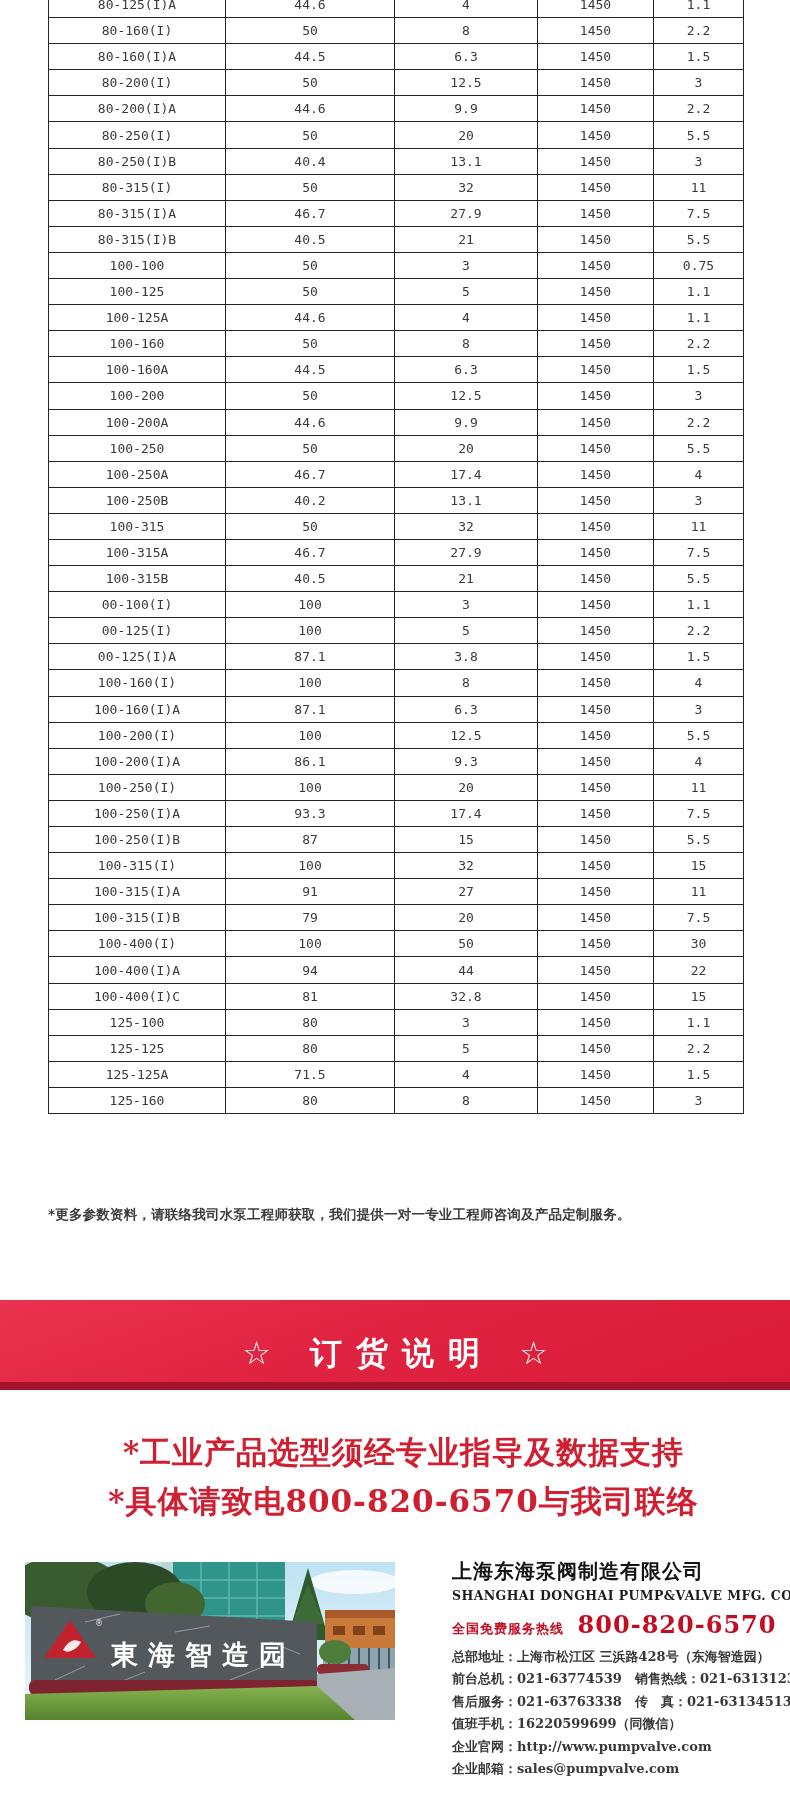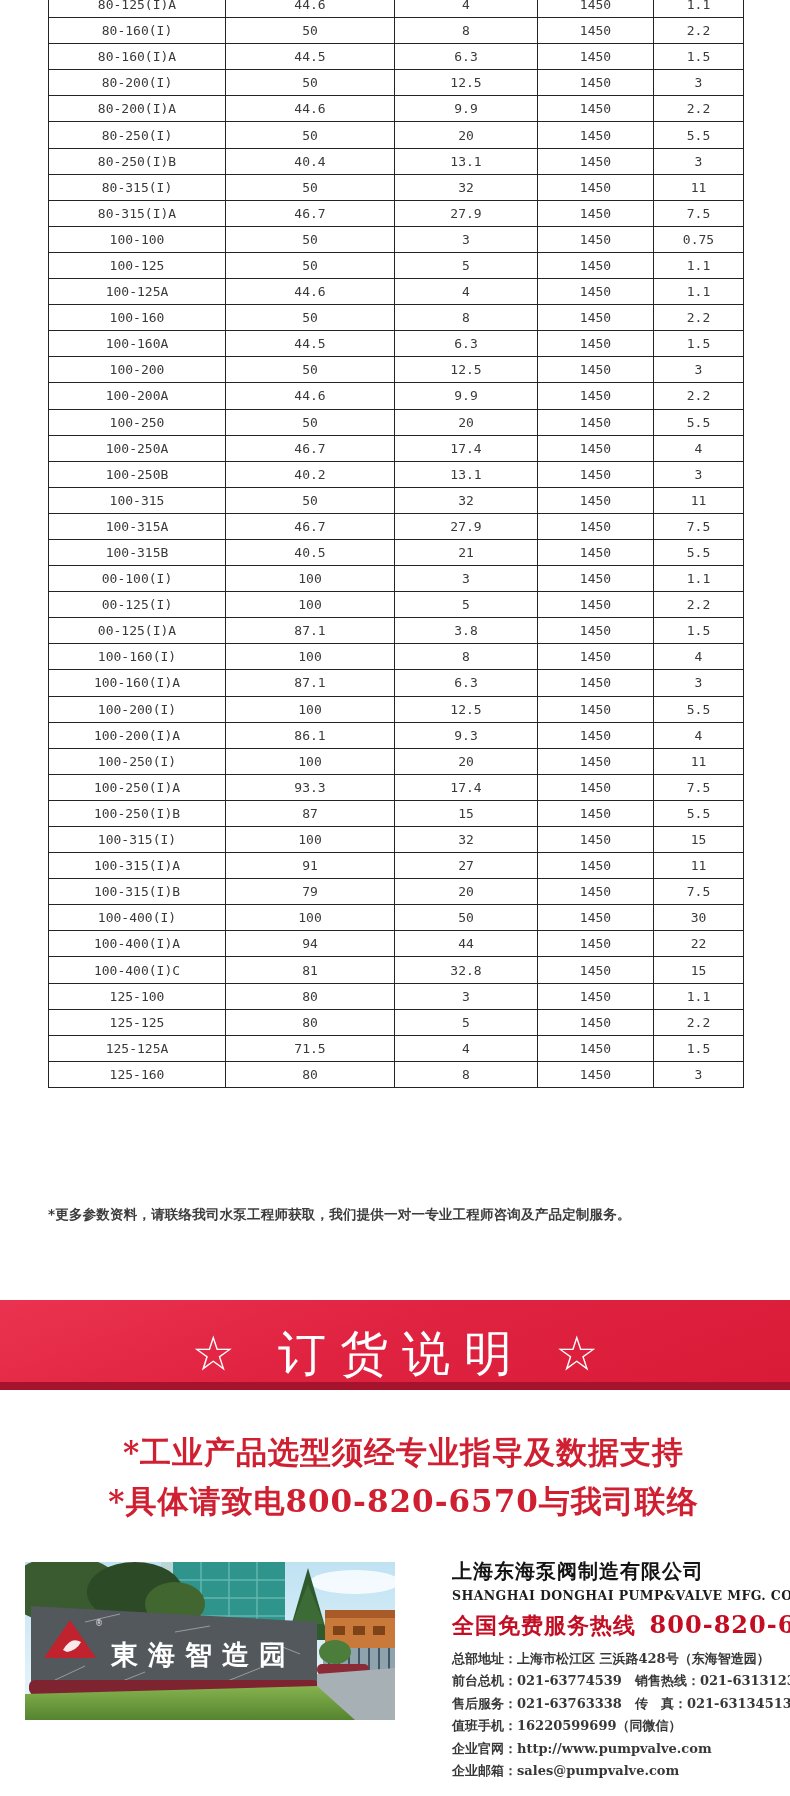--- a/index.html
+++ b/index.html
@@ -18,39 +18,39 @@
 
   
   .note{position:absolute;left:48px;top:1206px;width:700px;
     font-size:13.5px;color:#3c3c3c;letter-spacing:0.2px;font-weight:bold;}
 
   
   .banner{position:absolute;left:0;top:1300px;width:790px;height:82px;
     background:linear-gradient(160deg,#ea3350 0%,#e02340 45%,#d91b38 100%);
     border-bottom:8px solid #a5142c;
     display:flex;align-items:center;justify-content:center;}
-  .banner-title{color:#ffffff;font-size:48px;font-weight:normal;
+  .banner-title{color:#ffffff;font-size:32px;font-weight:bold;
     letter-spacing:14px;text-indent:14px;white-space:nowrap;
     font-family:"DejaVu Sans", sans-serif;margin-top:25px;}
 
   
   .promo{position:absolute;left:0;top:1432px;width:790px;text-align:center;
     font-family:"DejaVu Serif", serif;font-weight:bold;color:#cf1f30;}
   .promo-line{font-size:31px;line-height:40px;margin:0 0 9px 0;letter-spacing:1px;padding-left:17px;}
 
   
   .photo{position:absolute;left:25px;top:1562px;width:370px;height:158px;}
   .company{position:absolute;left:452px;top:1558px;width:312px;}
   .company-cn{font-size:20px;font-weight:bold;color:#141414;letter-spacing:1px;
     white-space:nowrap;font-family:"DejaVu Sans", sans-serif;}
   .company-en{font-size:12.5px;font-weight:bold;color:#1d1d1d;letter-spacing:0.4px;
     margin-top:3px;white-space:nowrap;font-family:"DejaVu Serif", serif;}
   .hotline{margin-top:7px;color:#c30d23;white-space:nowrap;
     font-family:"DejaVu Serif", serif;font-weight:bold;}
-  .hotline-label{font-size:22px;letter-spacing:1px;}
+  .hotline-label{font-size:13px;letter-spacing:1px;}
   .hotline-number{font-size:24px;margin-left:8px;letter-spacing:1px;}
   .info{margin-top:7px;font-family:"DejaVu Serif", serif;font-weight:bold;
     color:#383838;font-size:13px;line-height:22.4px;}
   .info-line{white-space:nowrap;}
 </style>
 </head>
 <body>
 
 <div class="page">
 
@@ -119,20 +119,27 @@
             <td>32</td>
             <td>1450</td>
             <td>11</td>
           </tr>
           <tr>
             <td>80-315(I)A</td>
             <td>46.7</td>
             <td>27.9</td>
             <td>1450</td>
             <td>7.5</td>
+          </tr>
+          <tr>
+            <td>80-315(I)B</td>
+            <td>40.5</td>
+            <td>21</td>
+            <td>1450</td>
+            <td>5.5</td>
           </tr>
           <tr>
             <td>100-100</td>
             <td>50</td>
             <td>3</td>
             <td>1450</td>
             <td>0.75</td>
           </tr>
           <tr>
             <td>100-125</td>

